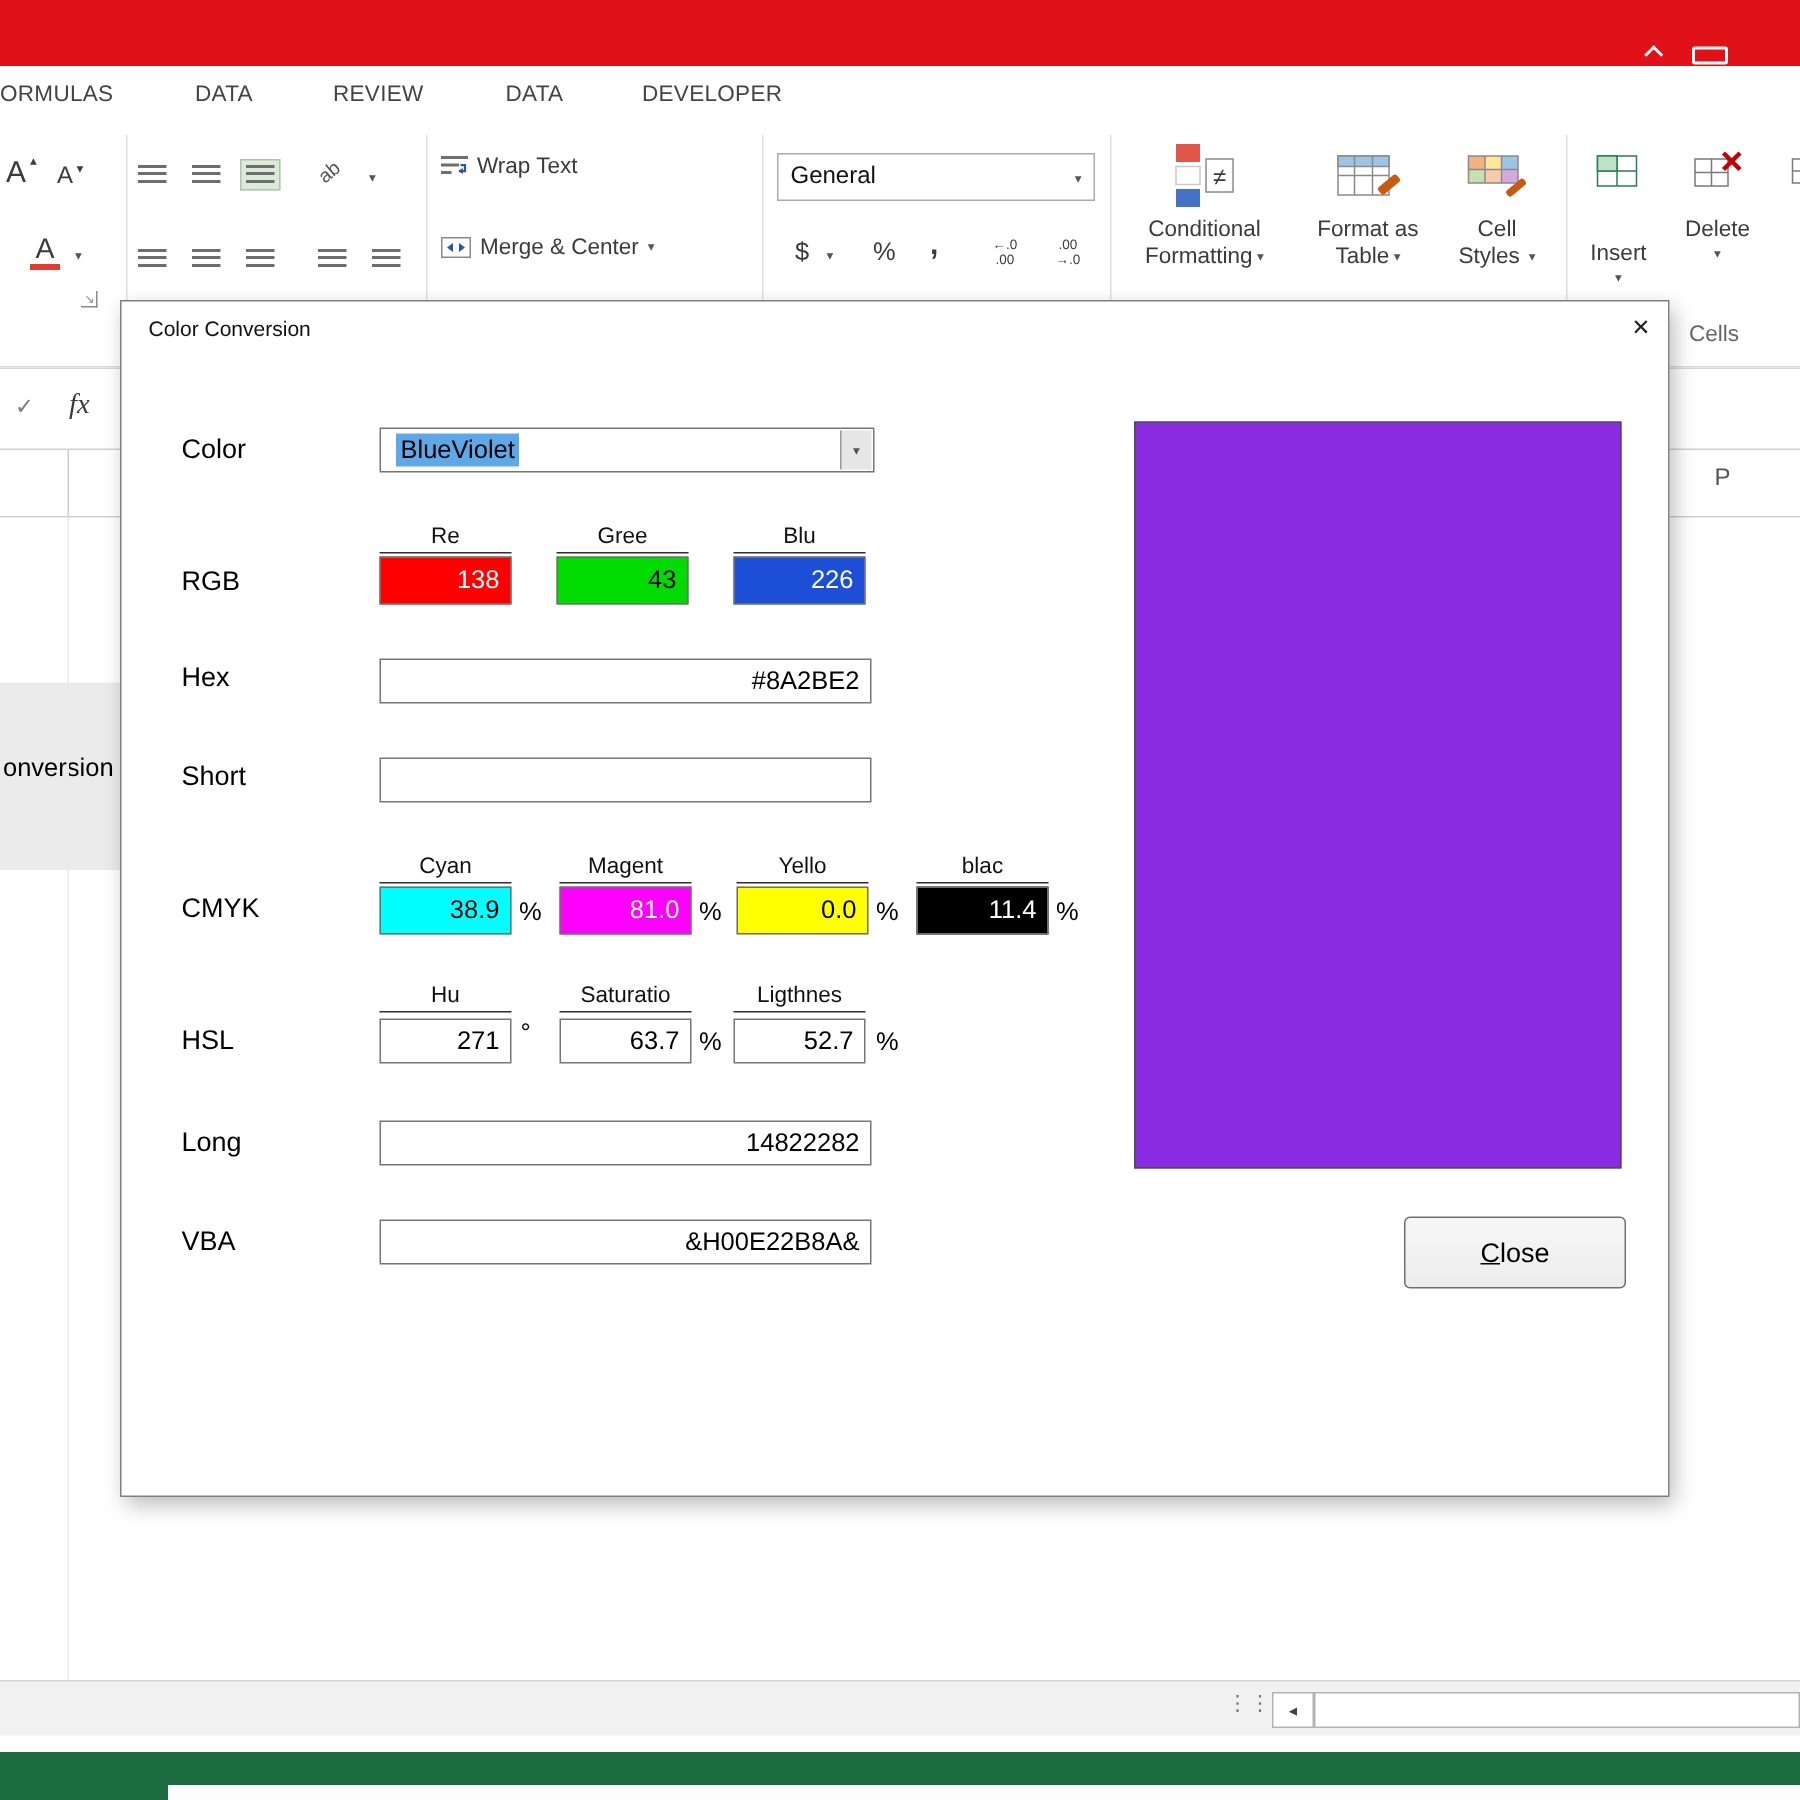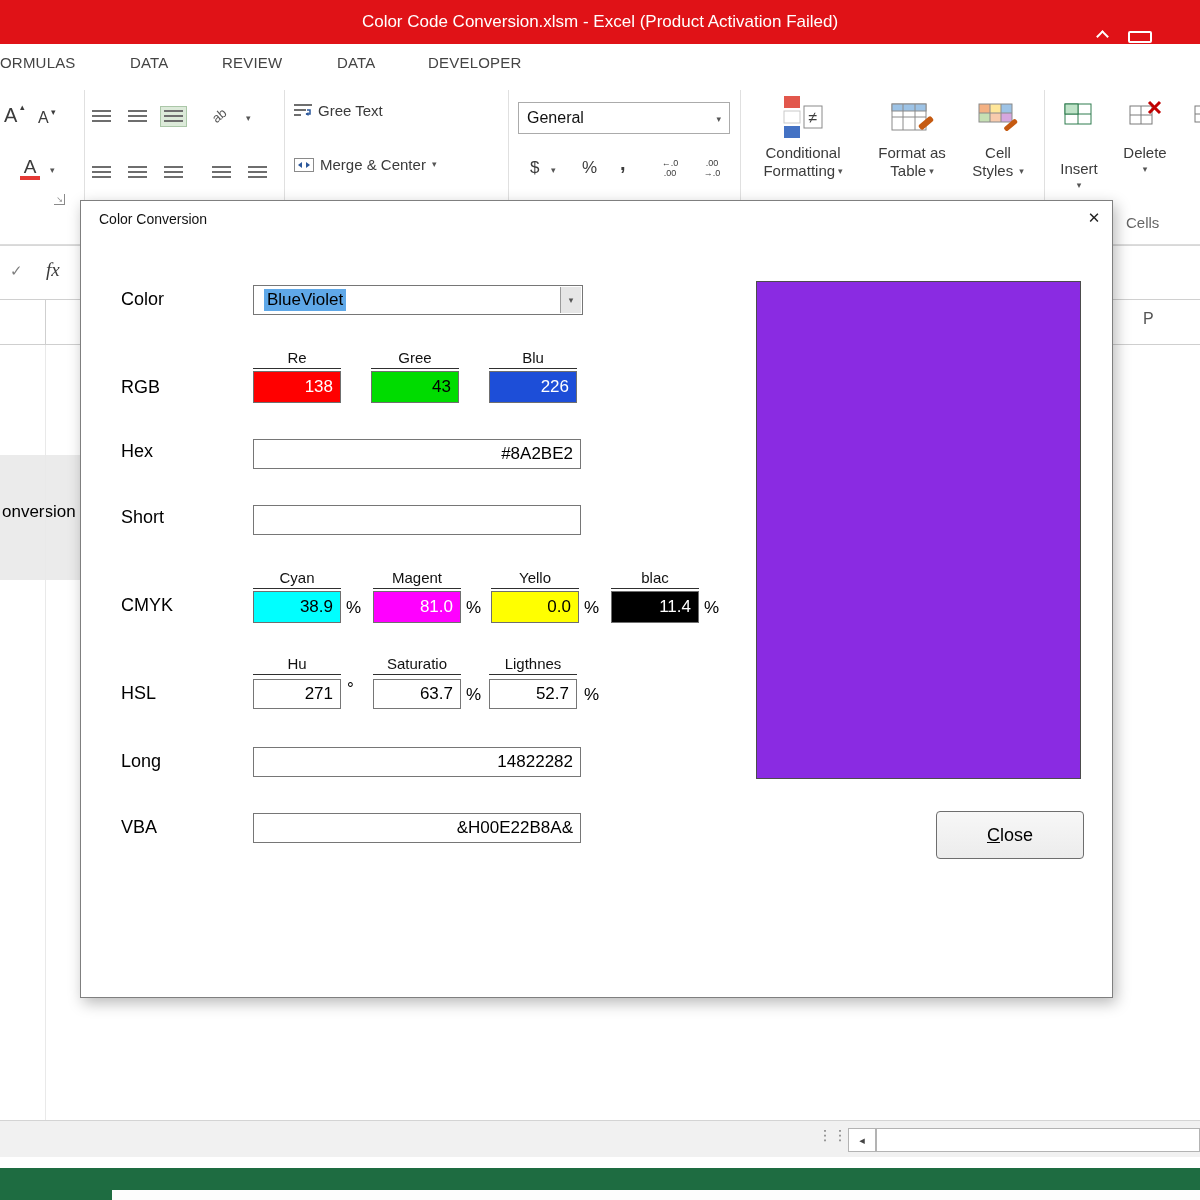--- a/index.html
+++ b/index.html
@@ -17,21 +17,20 @@
   .cbx{border:1px solid #6f6f6f;font-size:17px;color:#000;display:flex;align-items:center;justify-content:flex-end;padding:0 7px}
   .hdr{border-bottom:1px solid #2f2f2f;font-size:15px;color:#111;display:flex;align-items:flex-end;justify-content:center;padding-bottom:2px}
   .unit{font-size:17px;color:#000}
   .white{color:#fff}
   .decico{display:flex;flex-direction:column;align-items:center;font-size:9px;line-height:10px;color:#3b3b3b;width:36px}
 </style>
 </head>
 <body>
 
 <div class="abs" style="left: 0px; top: 0px; width: 1200px; height: 44px; display: flex; align-items: center; justify-content: center; background-color: rgb(224, 18, 23);">
-  <span style="color:#fff;font-size:17px">Color Code Conversion.xlsm -  Excel (Product Activation Failed)</span>
   <span class="abs" style="left:1098px;top:32px;width:9px;height:9px;border-left:2px solid #fff;border-top:2px solid #fff;transform:rotate(45deg)"></span>
   <span class="abs" style="left:1128px;top:31px;width:24px;height:12px;border:2px solid #fff;border-radius:2px"></span>
 </div>
 
 <div class="abs" style="left:0;top:44px;width:1200px;height:38px;background:#fff">
   <span class="abs rtab" style="left:0;top:10px">ORMULAS</span>
   <span class="abs rtab" style="left:130px;top:10px">DATA</span>
   <span class="abs rtab" style="left:222px;top:10px">REVIEW</span>
   <span class="abs rtab" style="left:337px;top:10px">DATA</span>
   <span class="abs rtab" style="left:428px;top:10px">DEVELOPER</span>
@@ -67,21 +66,21 @@
   <span class="abs caret" style="left:246px;top:32px">▾</span>
 
   <div class="abs" style="left:294px;top:20px;display:flex;align-items:center;gap:6px">
     <svg width="18" height="14" viewBox="0 0 18 14">
       <rect y="0" width="18" height="2" fill="#6e6e6e"></rect>
         <rect y="5" width="12" height="2" fill="#6e6e6e"></rect>
         <rect y="10" width="7" height="2" fill="#6e6e6e"></rect>
       <path d="M13 6 h3 v4 h-4" fill="none" stroke="#2b579a" stroke-width="1.5"></path>
       <path d="M14.5 12 l-3-2 3-2 z" fill="#2b579a"></path>
     </svg>
-    <span class="rtxt">Gree Text</span>
+    <span class="rtxt">Wrap Text</span>
   </div>
   <div class="abs" style="left:294px;top:74px;display:flex;align-items:center;gap:6px">
     <svg width="20" height="14" viewBox="0 0 20 14">
       <rect x="0.5" y="0.5" width="19" height="13" fill="#fff" stroke="#8a8a8a"></rect>
       <polygon points="4,7 8,4 8,10" fill="#2b579a"></polygon>
         <polygon points="16,7 12,4 12,10" fill="#2b579a"></polygon>
     </svg>
     <span class="rtxt">Merge &amp; Center</span>
     <span class="caret">▾</span>
   </div>

